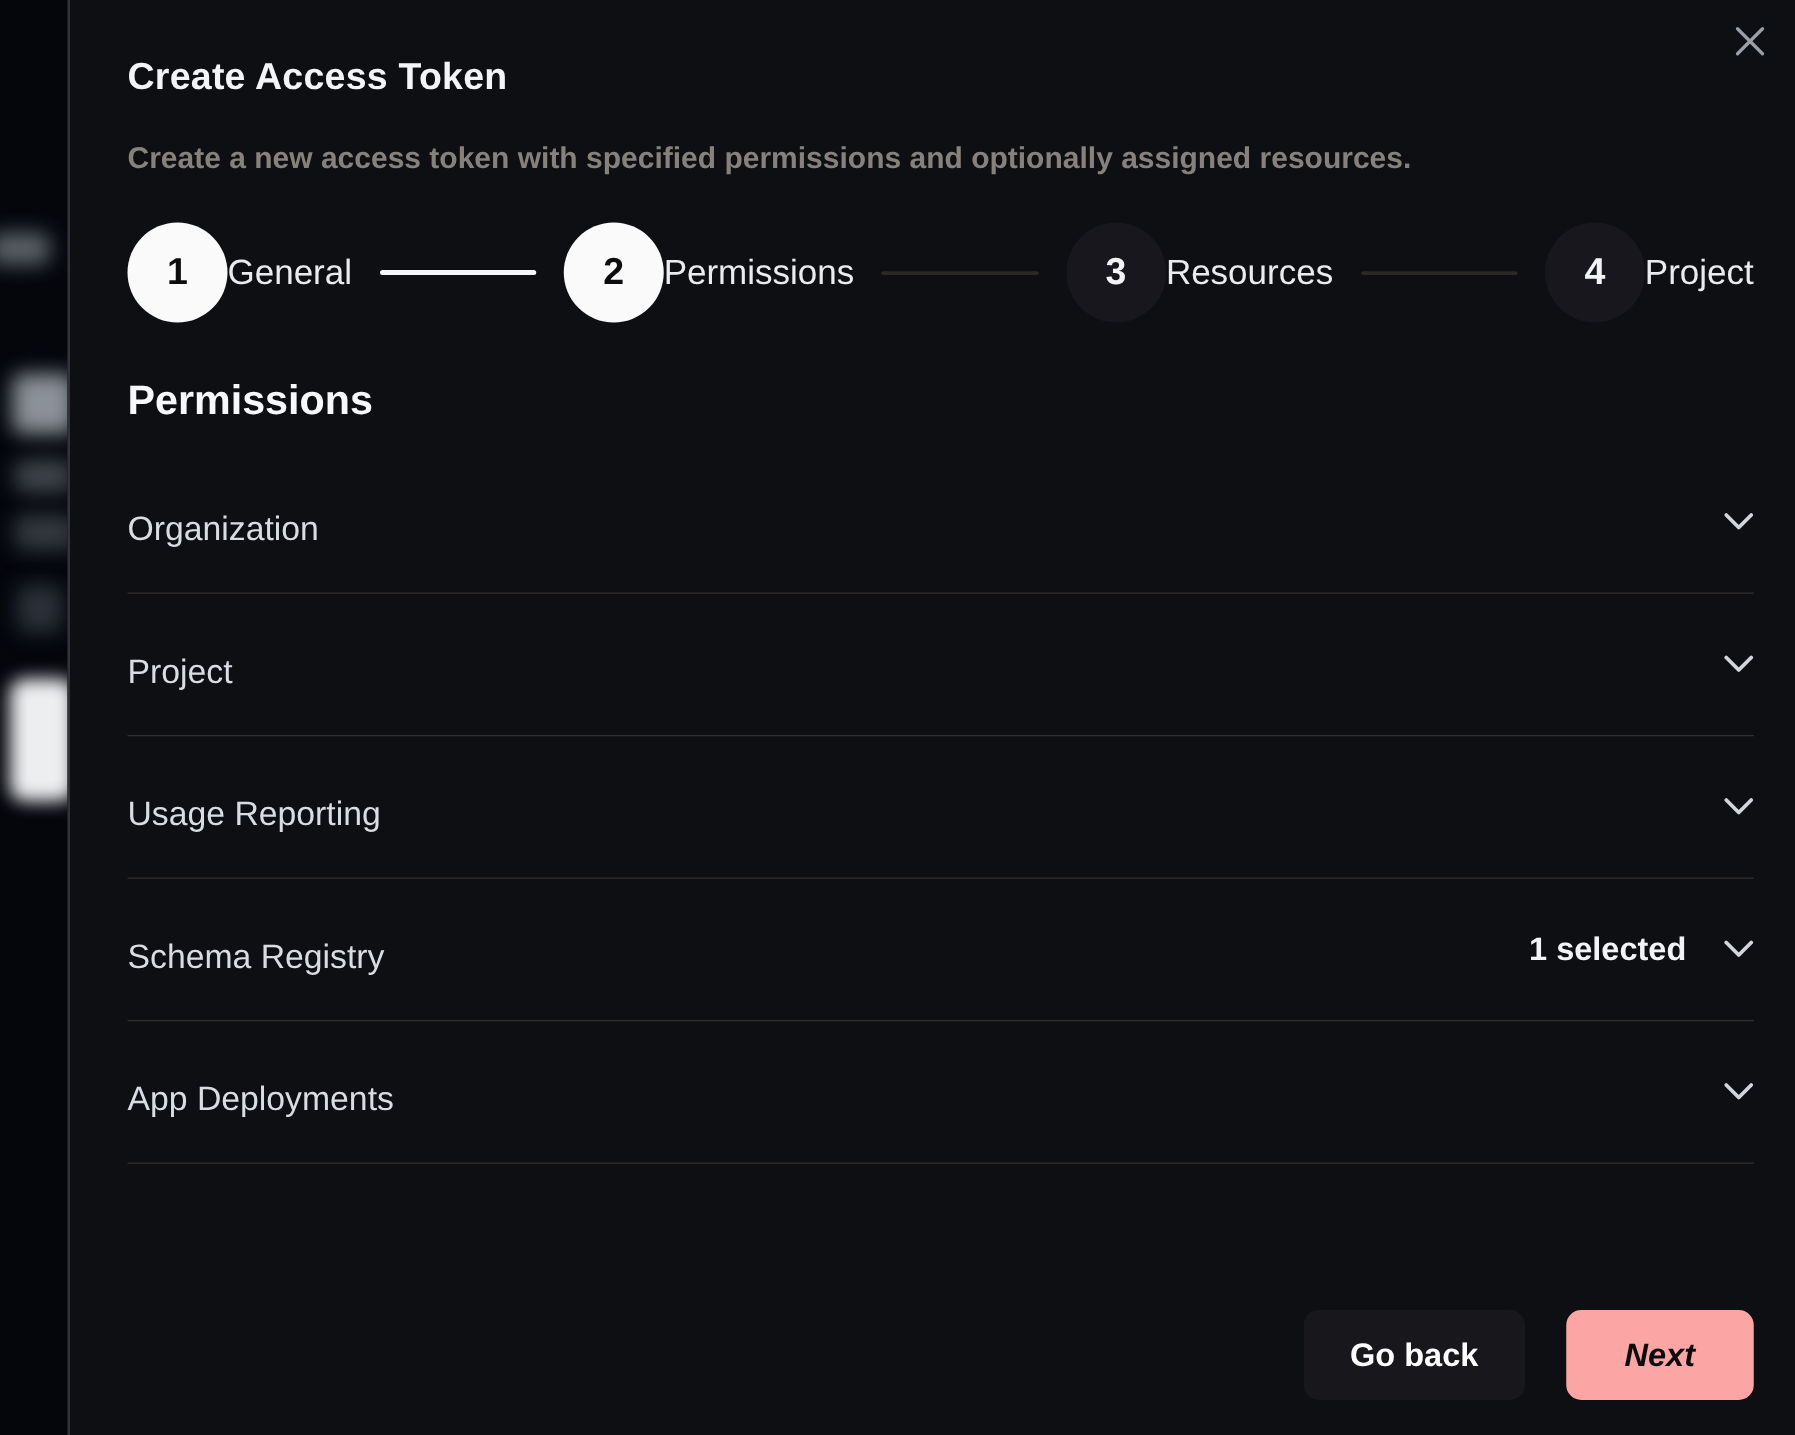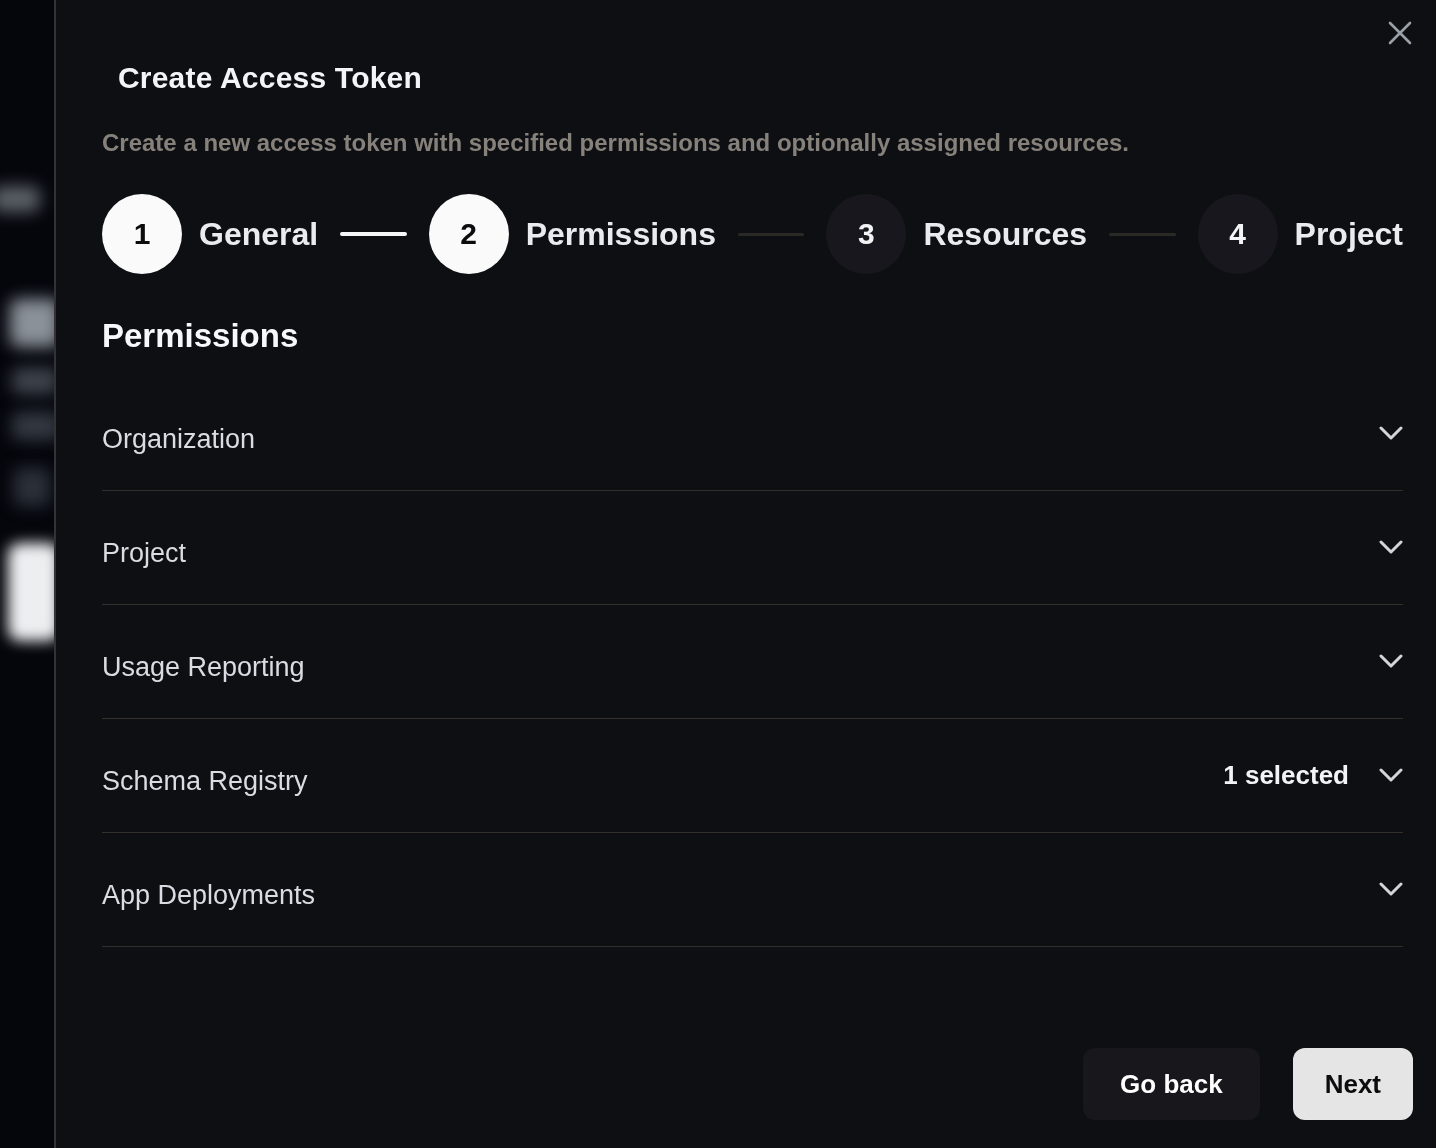--- a/index.html
+++ b/index.html
@@ -37,67 +37,67 @@
 
   .close-btn {
     position: absolute; top: 16px; right: 18px;
     width: 36px; height: 36px;
     background: transparent; border: none; padding: 5px;
     cursor: pointer; display: flex; align-items: center; justify-content: center;
   }
   .close-btn svg { stroke: #9aa0a8; }
 
   .modal-title {
-    margin: 16px; font-size: 30px; font-weight: 700; color: #f3f4f6; letter-spacing: .2px;
+    margin: 0; font-size: 30px; font-weight: 700; color: #f3f4f6; letter-spacing: .2px;
     line-height: 36px;
   }
   .modal-subtitle {
     margin: 33px 0 0 0; font-size: 24px; font-weight: 700; color: #86817a; line-height: 28px;
   }
 
   
   .stepper { display: flex; align-items: center; margin-top: 37px; height: 80px; }
   .step { display: flex; align-items: center; cursor: pointer; }
   .step-circle {
     width: 80px; height: 80px; border-radius: 50%; flex: 0 0 80px;
     display: flex; align-items: center; justify-content: center;
     font-size: 30px; font-weight: 600;
   }
   .step-circle.filled { background: #fafafa; color: #0c0c0f; }
   .step-circle.dim    { background: #17171d; color: #f2f3f5; }
-  .step-label { margin-left: 17px; font-size: 32px; font-weight: 700; color: #e9ebee; white-space: nowrap; }
+  .step-label { font-size: 28px; font-weight: 400; color: #e9ebee; white-space: nowrap; }
   .connector { flex: 1 1 auto; height: 4px; border-radius: 2px; margin: 0 22px; }
   .connector.done { background: #f5f6f7; }
   .connector.todo { background: #2b2926; height: 3px; }
 
   
   .section-heading { margin: 44px 0 0 0; font-size: 33px; font-weight: 700; color: #f7f8f9; line-height: 36px; }
 
   .groups { margin-top: 23px; }
   .group-row {
     height: 114px; display: flex; align-items: center; justify-content: space-between;
     border-bottom: 1px solid #332f2b; cursor: pointer;
   }
   .group-label { font-size: 27px; font-weight: 500; color: #d9dce2; margin-top: 12px; }
   .group-right { display: flex; align-items: center; gap: 30px; }
   .group-badge { font-size: 26px; font-weight: 600; color: #f2f3f5; }
   .group-badge:empty { display: none; }
   .chevron { display: flex; align-items: center; }
   .chevron svg { stroke: #d2d6db; }
 
   
-  .footer { position: absolute; right: 23px; bottom: 28px; display: flex; gap: 33px; }
+  .footer { position: absolute; right: 33px; bottom: 28px; display: flex; gap: 33px; }
   .btn {
     height: 72px; border: none; border-radius: 12px;
     font-family: "Liberation Sans", sans-serif;
     font-size: 26px; font-weight: 600; cursor: pointer;
     display: flex; align-items: center; justify-content: center;
   }
   .btn-secondary { background: #17171c; color: #ffffff; padding: 0 37px; }
-  .btn-primary   { background: #e5e5e5; color: #0c0c0f; padding: 0 32px; }
+  .btn-primary   { background: #fca5a5; color: #0c0c0f; padding: 0 47px; font-style: italic; }
 </style>
 </head>
 <body>
 
 <div class="sidebar-strip">
   <div class="blob blob-1"></div>
   <div class="blob blob-2"></div>
   <div class="blob blob-3"></div>
   <div class="blob blob-4"></div>
   <div class="blob blob-5"></div>

